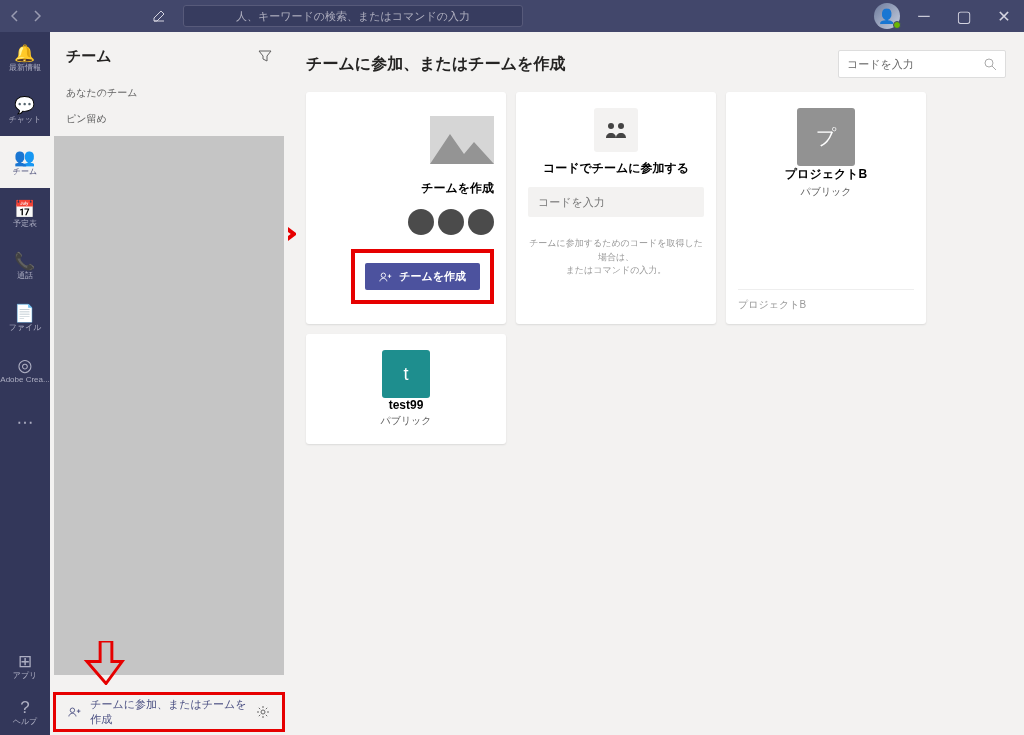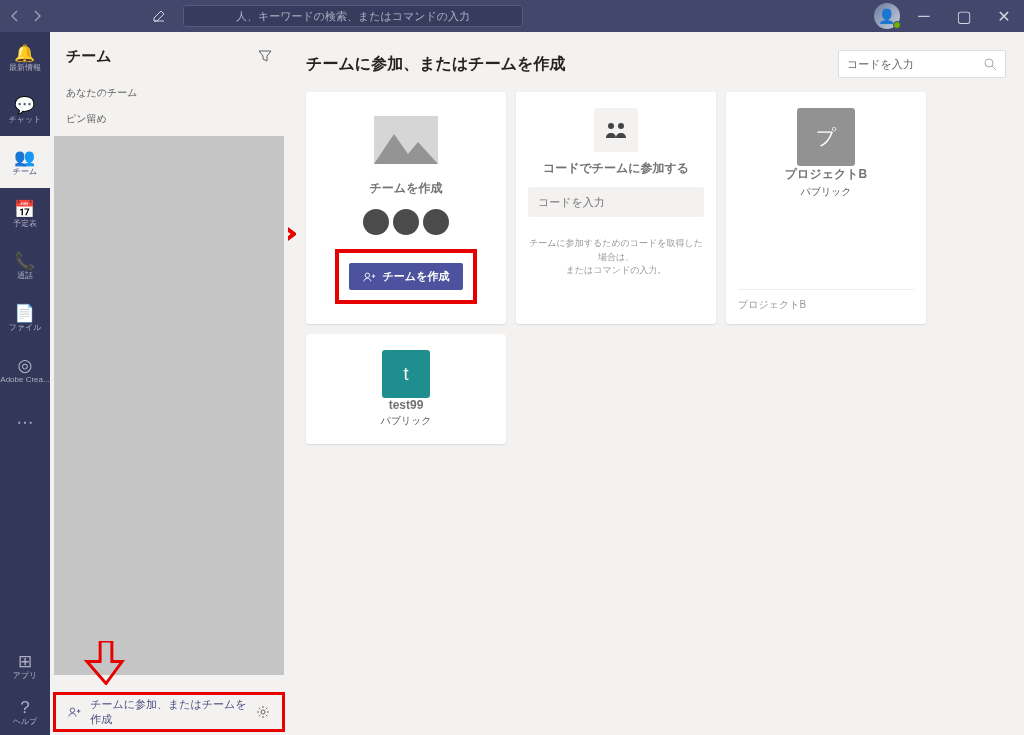--- a/index.html
+++ b/index.html
@@ -40,21 +40,21 @@
     
     .main { position: absolute; left: 288px; right: 0; top: 32px; bottom: 0; background: #f3f2f1; padding: 18px; overflow:auto;}
     .main-header { display:flex; align-items:center; margin-bottom: 14px;}
     .main-title { font-weight: 700; font-size: 16px; color:#252423;}
     .team-search { margin-left:auto; width: 168px; height: 28px; border:1px solid #ddd; background:#fff; border-radius:2px; display:flex; align-items:center; padding:0 8px; color:#666; font-size:11px;}
     .magnifier { margin-left:auto; color:#aaa;}
 
     .card-grid { display:flex; gap: 10px; flex-wrap:wrap;}
     .card { width: 200px; min-height: 188px; background: #fff; box-shadow: 0 1px 2px rgba(0,0,0,0.1); border-radius: 3px; display:flex; flex-direction:column; align-items:center; padding: 16px 12px 12px; text-align:center;}
     .card .thumb { width: 64px; height: 64px; margin-bottom: 8px; display:flex; align-items:center; justify-content:center;}
-    .card-title { font-weight: 700; font-size: 12px; color:#737373; margin-bottom: 2px;}
+    .card-title { font-weight: 700; font-size: 12px; color:#000000; margin-bottom: 2px;}
     .card-sub { font-size: 10px; color:#616161;}
     .avatars-row { display:flex; gap:4px; margin: 10px 0 14px;}
     .avatars-row .dot { width:26px; height:26px; border-radius:50%; background:#4b4b4b;}
     .create-team-btn { background:#4c529e; color:#fff; border:none; padding:6px 14px; font-size:11px; border-radius:2px; display:inline-flex; align-items:center; gap:6px; font-weight:600; cursor:pointer;}
     .create-team-border { border:4px solid #e60000; padding: 10px;}
     .code-input { width:100%; height:30px; background:#f3f2f1; border:none; border-radius:2px; font-size:11px; padding:0 10px; color:#666; text-align:left; margin-top: 8px;}
     .code-hint { font-size:9px; color:#999; margin-top:20px; line-height:1.5;}
     .team-card-thumb { width:58px; height:58px; border-radius:3px; display:flex; align-items:center; justify-content:center; font-size:20px; color:#fff; font-weight:400;}
     .team-card-footer { width:100%; margin-top:auto; border-top:1px solid #eee; padding-top:8px; font-size:10px; color:#999; text-align:left;}
 
@@ -188,21 +188,21 @@
         <svg width="13" height="13" viewBox="0 0 13 13">
             <circle cx="5" cy="5" r="4" fill="none" stroke="currentColor"></circle>
             <path d="M8 8l4 4" stroke="currentColor"></path>
           </svg>
       </span>
     </div>
   </div>
 
   <div class="card-grid">
 
-    <div class="card" style="position:relative; padding-bottom:20px;">
+    <div class="card" style="position:relative; padding-bottom:20px;align-items:flex-end;">
       <div class="thumb">
         <svg width="64" height="48" viewBox="0 0 64 48">
             <rect width="64" height="48" fill="#d6d6d6"></rect>
             <path d="M0 48L20 18l14 20 10-12 20 22H0z" fill="#949494"></path>
           </svg>
       </div>
       <div class="card-title">チームを作成</div>
       <div class="avatars-row">
         <div class="dot"></div>
           <div class="dot"></div>

